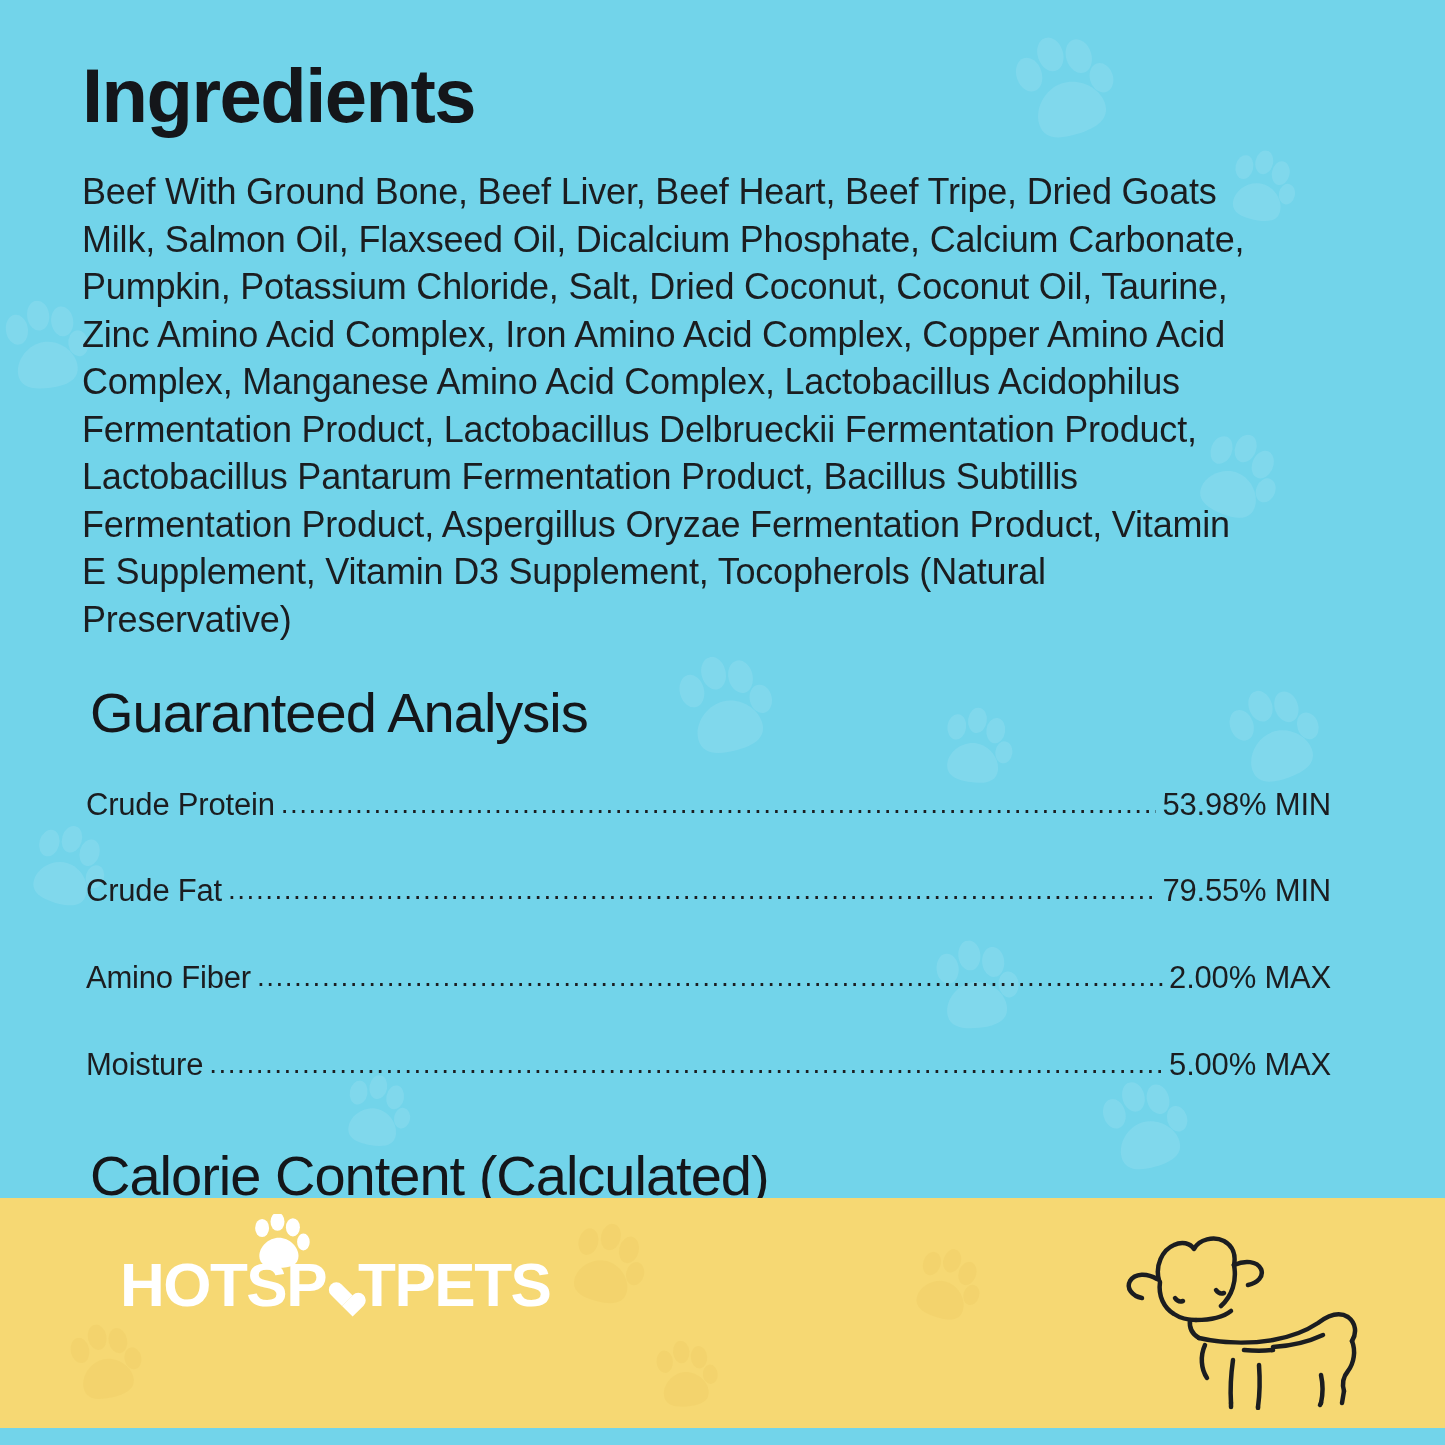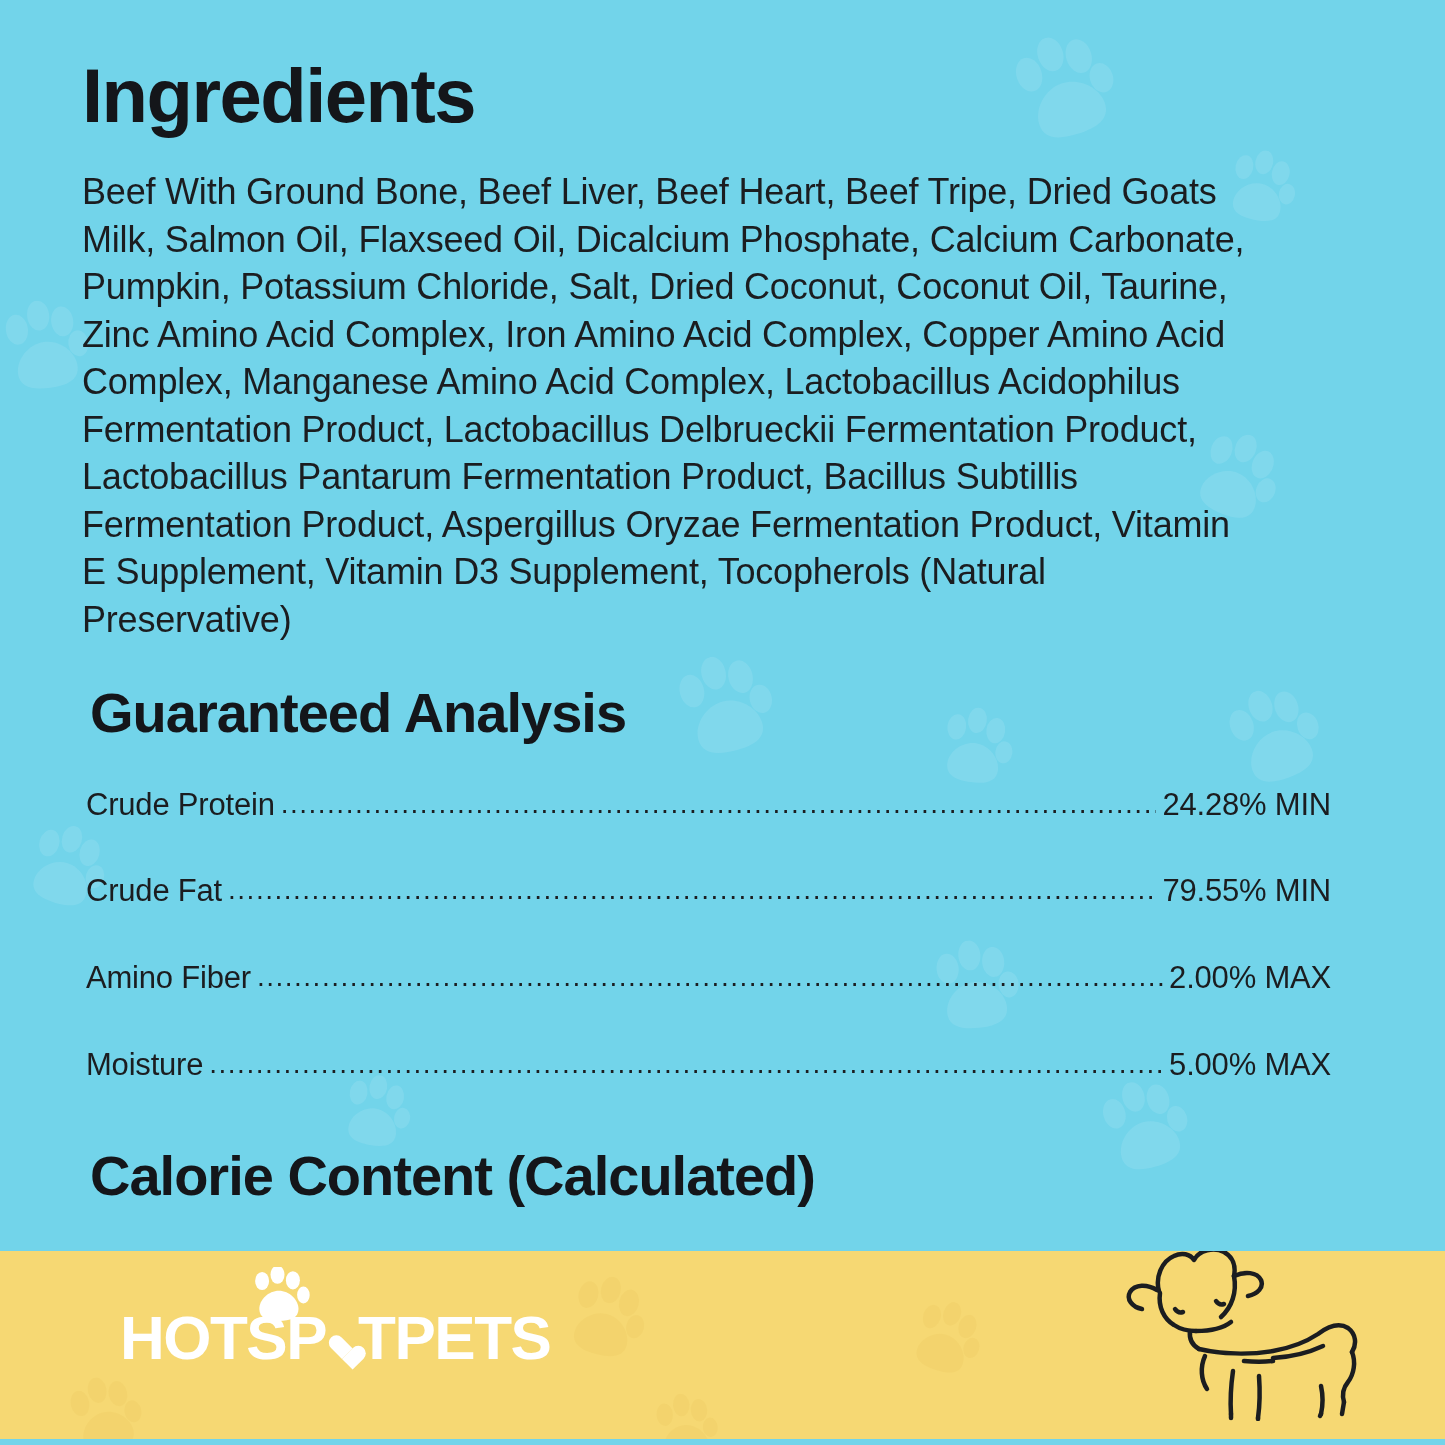--- a/index.html
+++ b/index.html
@@ -46,21 +46,21 @@
     font-size: 36px;
     color: #1b1d20;
     line-height: 1.32;
     letter-spacing: -0.2px;
     margin: 0;
     max-width: 1180px;
   }
 
   .h2 {
     font-size: 56px;
-    font-weight: bold;
+    font-weight: normal;
     color: #14161a;
     letter-spacing: -1px;
     line-height: 1.06;
     margin: 40px 0 26px 8px;
     max-width: 620px;
   }
   .h2.calorie {
     margin-top: 56px;
     max-width: 100%;
   }
@@ -97,23 +97,23 @@
   .calorie-line {
     font-size: 31px;
     color: #1b1d20;
     letter-spacing: -0.2px;
     margin: 0 0 0 6px;
   }
 
   #footer {
     position: absolute;
     left: 0;
-    bottom: 6px;
+    bottom: 17px;
     width: 1445px;
-    height: 188px;
+    height: 230px;
     background: #f6d873;
     z-index: 3;
     overflow: hidden;
   }
   #footer .paw { opacity: 0.42; }
   .logo-wrap {
     position: absolute;
     left: 120px;
     top: 56px;
     z-index: 4;
@@ -293,21 +293,21 @@
     <h1 class="h1">Ingredients</h1>
 
     <p class="body-text">Beef With Ground Bone, Beef Liver, Beef Heart, Beef Tripe, Dried Goats Milk, Salmon Oil, Flaxseed Oil, Dicalcium Phosphate, Calcium Carbonate, Pumpkin, Potassium Chloride, Salt, Dried Coconut, Coconut Oil, Taurine, Zinc Amino Acid Complex, Iron Amino Acid Complex, Copper Amino Acid Complex, Manganese Amino Acid Complex, Lactobacillus Acidophilus Fermentation Product, Lactobacillus Delbrueckii Fermentation Product, Lactobacillus Pantarum Fermentation Product, Bacillus Subtillis Fermentation Product, Aspergillus Oryzae Fermentation Product, Vitamin E Supplement, Vitamin D3 Supplement, Tocopherols (Natural Preservative)</p>
 
     <h2 class="h2">Guaranteed Analysis</h2>
 
     <ul class="ga-list">
       <li class="ga-row">
         <span class="ga-label">Crude Protein</span>
         <span class="ga-dots">..........................................................................................................................................................</span>
-        <span class="ga-value">24.28% MIN</span>
+        <span class="ga-value">53.98% MIN</span>
       </li>
       <li class="ga-row">
         <span class="ga-label">Crude Fat</span>
         <span class="ga-dots">..........................................................................................................................................................</span>
         <span class="ga-value">79.55% MIN</span>
       </li>
       <li class="ga-row">
         <span class="ga-label">Amino Fiber</span>
         <span class="ga-dots">..........................................................................................................................................................</span>
         <span class="ga-value">2.00% MAX</span>

